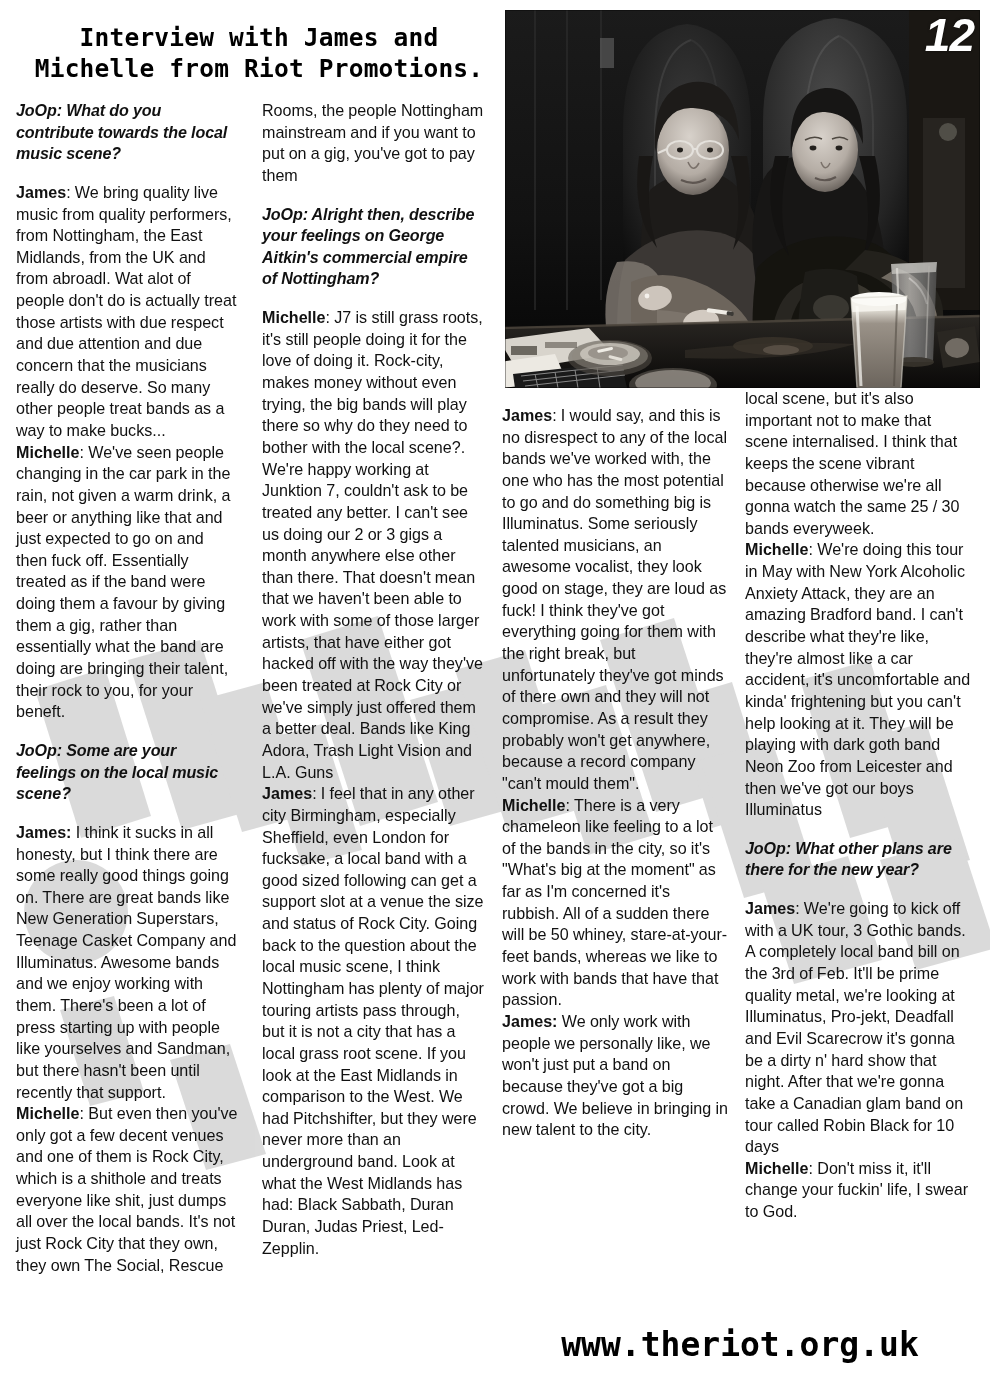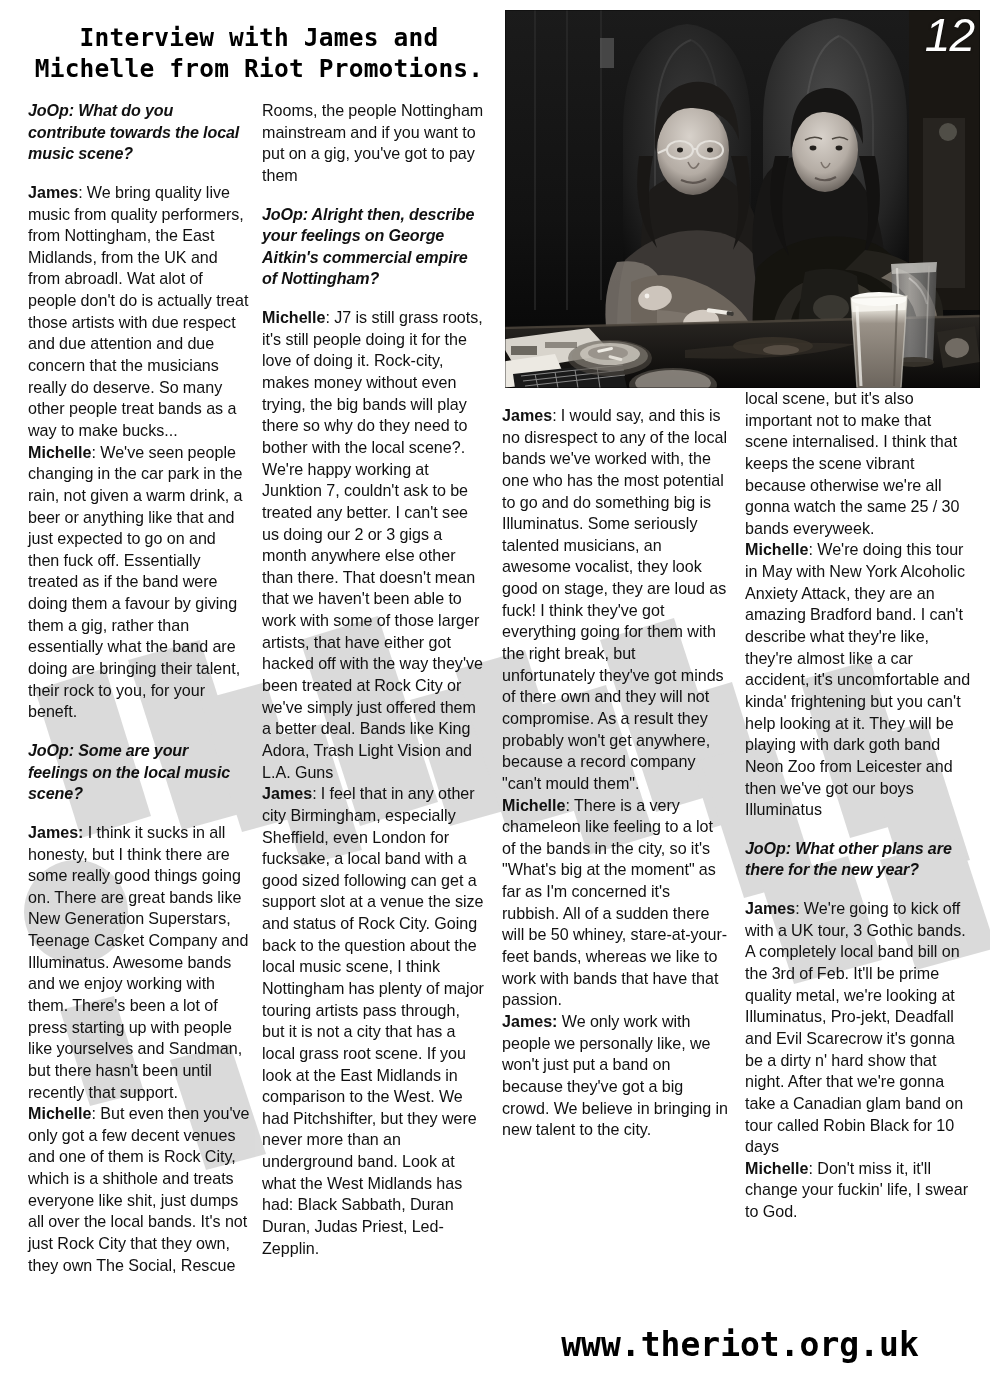--- a/index.html
+++ b/index.html
@@ -59,39 +59,39 @@
     overflow: hidden;
     background: #0b0b0b;
   }
   #photo-svg { display: block; width: 475px; height: 378px; }
 
   #page-number {
     position: absolute;
     right: 6px;
     top: 2px;
     font-family: "Liberation Sans", sans-serif;
-    font-weight: normal;
+    font-weight: bold;
     font-style: italic;
     font-size: 46px;
     line-height: 1;
     color: #ffffff;
     letter-spacing: -1px;
     z-index: 5;
     text-shadow: 0 0 3px rgba(0,0,0,0.5);
   }
 
   
   .col {
     position: absolute;
     font-size: 16.1px;
     line-height: 1.345;
     color: #111;
     word-spacing: -0.2px;
   }
-  #col1 { left: 28px;  top: 100px;  width: 222px; }
+  #col1 { left: 16px;  top: 100px;  width: 222px; }
   #col2 { left: 262px; top: 100px;  width: 222px; }
   #col3 { left: 502px; top: 405px;  width: 228px; }
   #col4 { left: 745px; top: 388px;  width: 226px; }
 
   .col p { margin: 0; }
   .col p + p { margin-top: 0px; }
 
   .q {
     font-weight: bold;
     font-style: italic;

